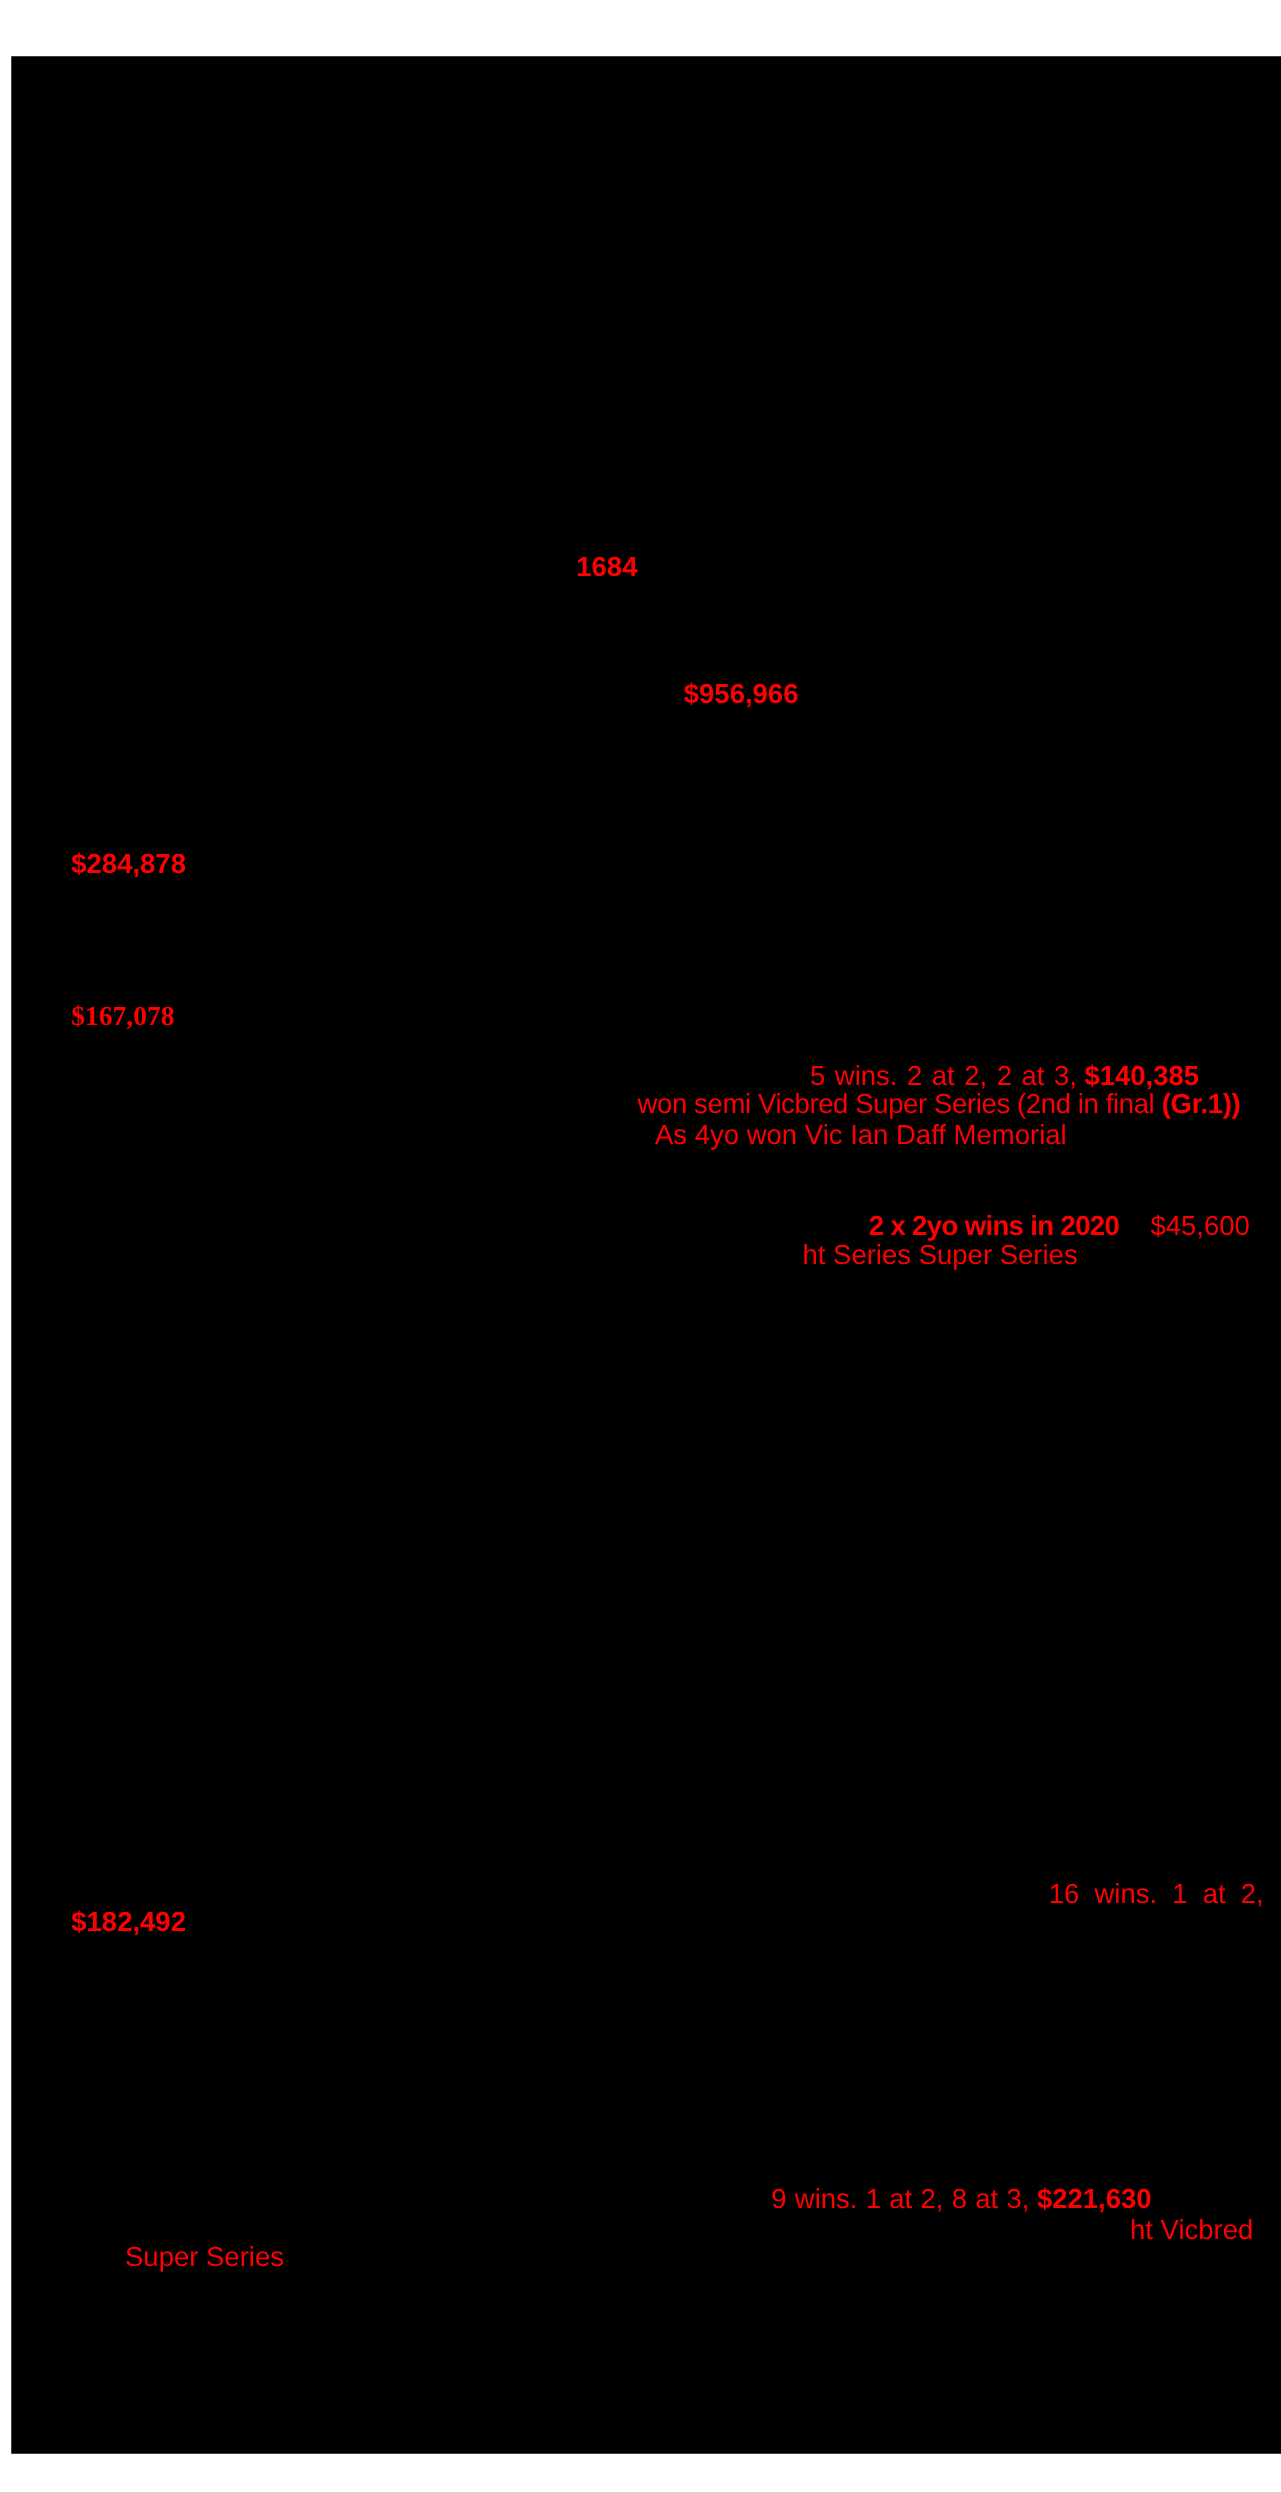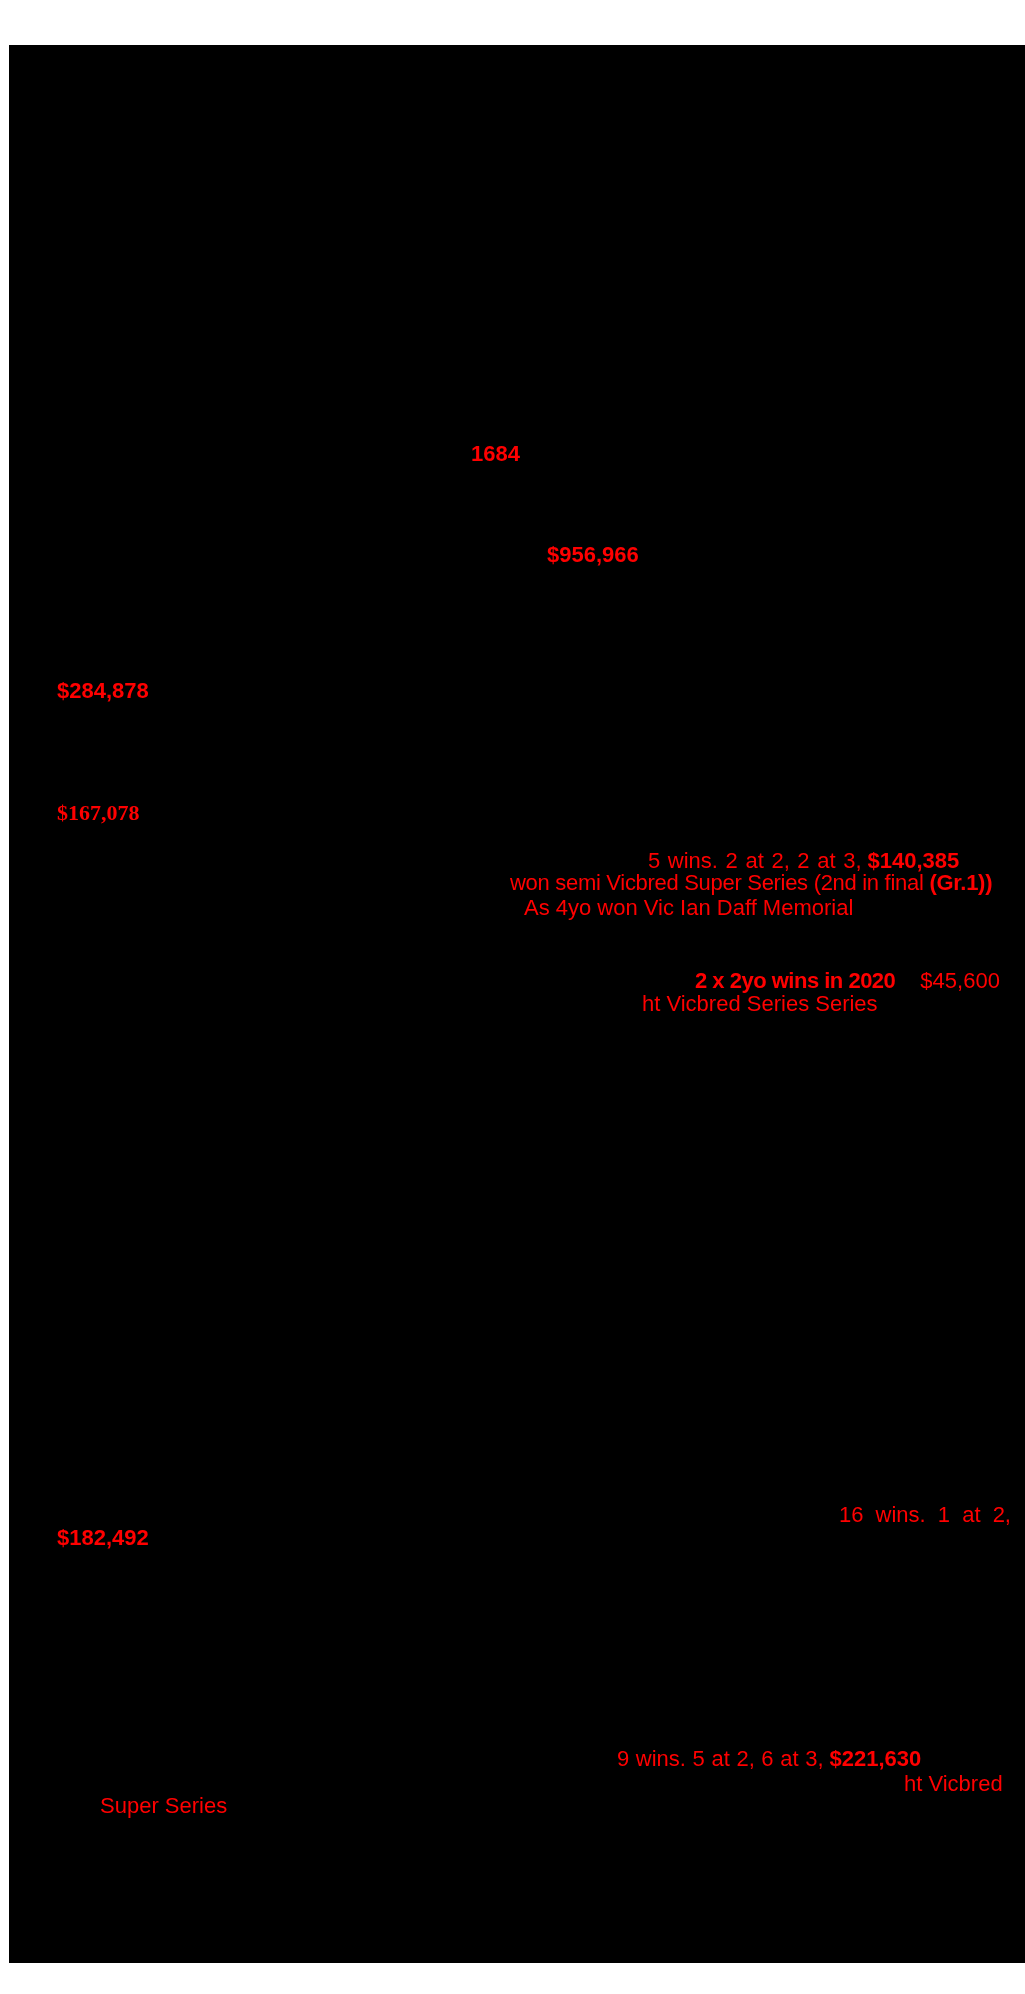--- a/index.html
+++ b/index.html
@@ -22,21 +22,21 @@
   .red-text {
     position: absolute;
     color: #ff0000;
     font-size: 22px;
     line-height: 1;
     white-space: nowrap;
   }
   .bold { font-weight: bold; }
 
   
-  .pos-lot        { left: 471px;  top: 443px;  font-weight: bold; }
+  .pos-lot        { left: 461px;  top: 443px;  font-weight: bold; }
   .pos-amount1    { left: 547px;  top: 544px;  font-weight: bold; }
   .pos-amount2    { left: 57px;   top: 680px;  font-weight: bold; }
   .pos-amount3    { left: 57px;   top: 802px;  font-weight: bold; font-family: Liberation Serif, serif; }
   .pos-record1    { left: 648px;  top: 850px;  word-spacing: 1.5px; }
   .pos-note1      { left: 490px;  top: 872px;  letter-spacing: -0.3px; margin-left: 20px; }
   .pos-note2      { left: 524px;  top: 897px; }
   .pos-record2    { left: 695px;  top: 970px; }
   .pos-record2 .seg-bold { letter-spacing: -0.5px; }
   .pos-record2 .seg-amount { margin-left: 25px; text-align: right; }
   .pos-note3      { left: 642px;  top: 993px; }
@@ -70,27 +70,27 @@
   <span class="red-text pos-note1">
     <span>won semi Vicbred Super Series (2nd in final</span><span class="bold gap-word">(Gr.1))</span>
   </span>
 
   <span class="red-text pos-note2">As 4yo won Vic Ian Daff Memorial</span>
 
   <span class="red-text pos-record2">
     <span class="bold seg-bold">2 x 2yo wins in 2020</span><span class="seg-amount">$45,600</span>
   </span>
 
-  <span class="red-text pos-note3">ht Vicbred Series Series</span>
+  <span class="red-text pos-note3">ht Series Super Series</span>
 
   <span class="red-text pos-record3">16 wins. 1 at 2,</span>
 
   <span class="red-text pos-amount4">$182,492</span>
 
   <span class="red-text pos-record4">
-    <span>9 wins. 5 at 2, 6 at 3,</span><span class="bold gap-word">$221,630</span>
+    <span>9 wins. 1 at 2, 8 at 3,</span><span class="bold gap-word">$221,630</span>
   </span>
 
   <span class="red-text pos-note4">ht Vicbred</span>
 
   <span class="red-text pos-note5">Super Series</span>
 
 </div>
 
 </body></html>

